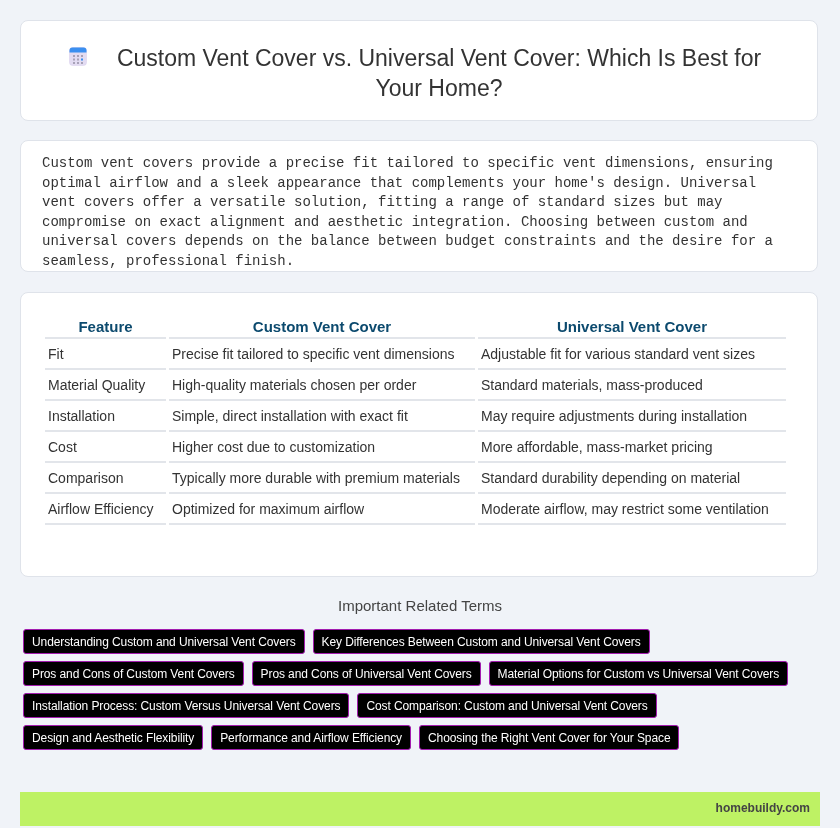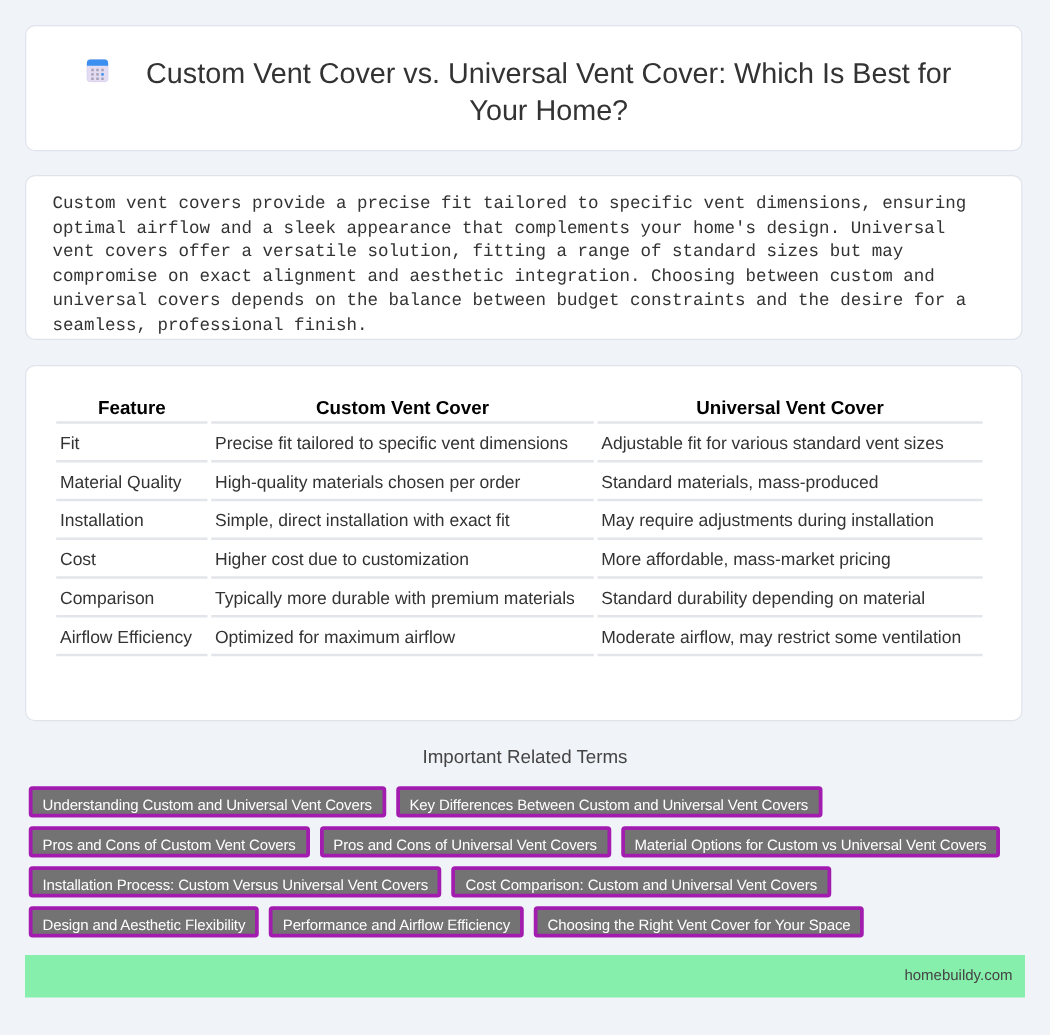--- a/index.html
+++ b/index.html
@@ -76,21 +76,21 @@
       font-size: 14px;
       color: #333;
     }
     th {
       font-weight: bold;
       font-size: 15px;
       text-align: center;
       height: 22px;
       padding: 0 3px;
       border-bottom: 2px solid #e2e5ea;
-      color: #000000;
+      color: #0c4a6e;
     }
     td {
       height: 29px;
       padding: 0 3px;
       border-bottom: 2px solid #e2e5ea;
       white-space: nowrap;
     }
     .col-feature { width: 115px; }
     .col-custom { width: 300px; }
     .col-universal { width: 302px; }
@@ -108,39 +108,40 @@
       left: 23px;
       top: 629px;
       width: 790px;
     }
     .tag-row {
       display: flex;
       gap: 8px;
       margin-bottom: 7px;
     }
     .tag {
-      background: #737373;
+      background: #000000;
       color: #ffffff;
       font-size: 12px;
       height: 25px;
       line-height: 25px;
       padding: 0 8px;
       border-radius: 3px;
       white-space: nowrap;
-      border: 3px solid #a21caf;
+      border: 1px solid #a21caf;
       box-sizing: border-box;
       letter-spacing: -0.1px;
     }
     .footer {
       position: absolute;
       left: 20px;
-      top: 764px;
+      top: 792px;
       width: 800px;
       height: 34px;
-      background: #86efac;
+      background: #bef264;
+      font-weight: bold;
     }
     .footer-text {
       position: absolute;
       right: 10px;
       top: 9px;
       font-size: 12px;
       color: #444;
     }
   </style>
 </head>

